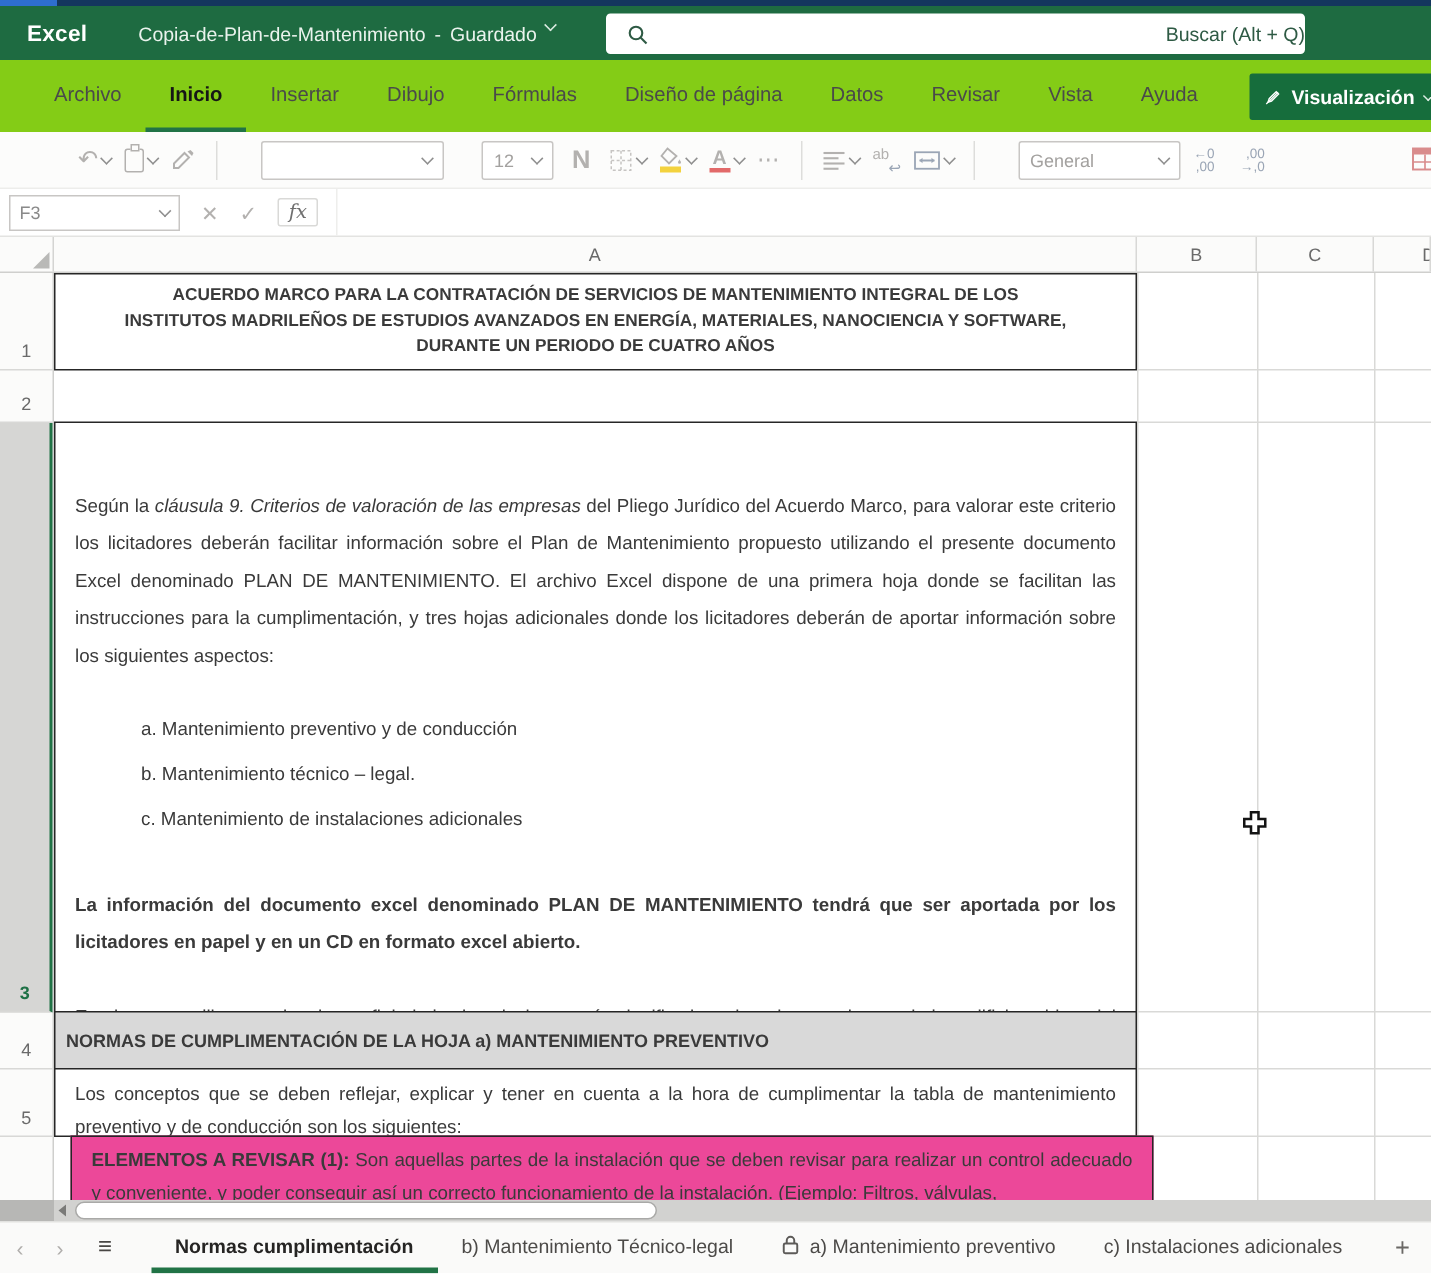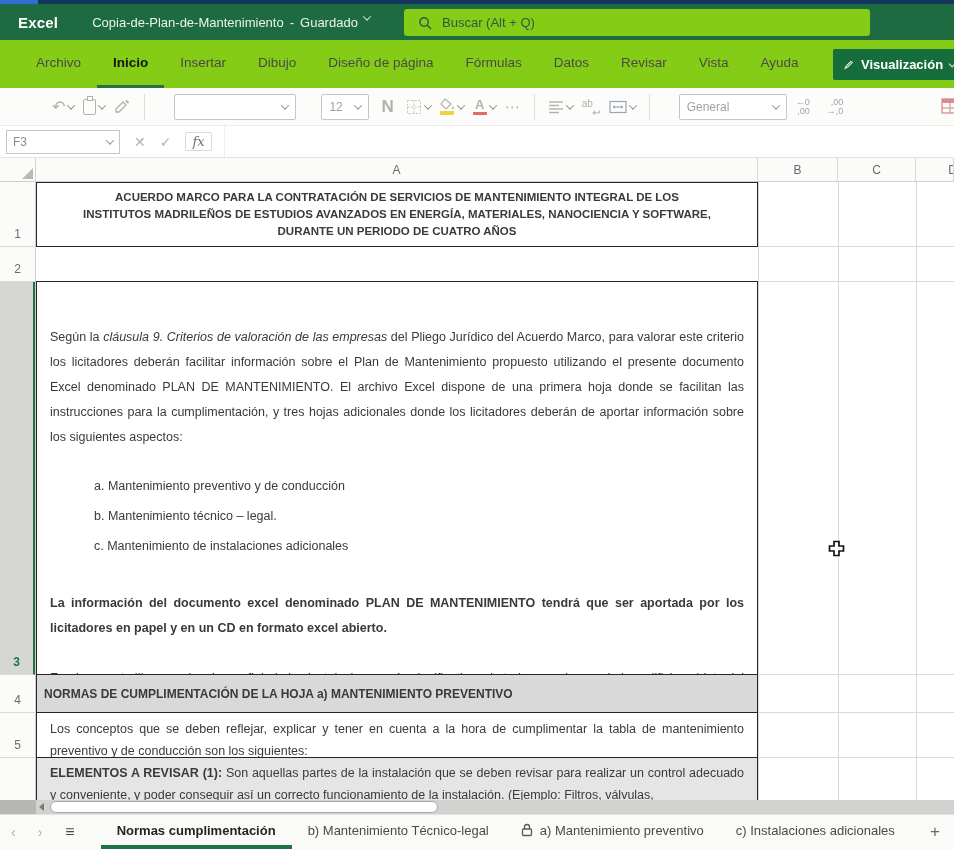--- a/index.html
+++ b/index.html
@@ -10,21 +10,21 @@
   
   .top-strip { position:absolute; left:0; top:0; width:954px; height:4px; background:#14365e; }
   .top-strip-accent { position:absolute; left:0; top:0; width:38px; height:4px; background:#2e6ed0; }
 
   
   .titlebar { position:absolute; left:0; top:4px; width:954px; height:36px; background:#1e6b41; display:flex; align-items:center; }
   .app-name { color:#fff; font-weight:bold; font-size:15px; margin-left:18px; letter-spacing:.2px; }
   .doc-title-wrap { margin-left:34px; display:flex; color:#eaf3ed; font-size:13px; gap:6px; }
   .chev { width:6px; height:6px; border-right:1.5px solid #8f8f8f; border-bottom:1.5px solid #8f8f8f; transform:rotate(45deg) translate(-1px,-1px); display:inline-block; }
   .chev.white { border-color:#dcebe2; }
-  .searchbox { position:absolute; left:404px; top:5px; width:466px; height:27px; background:#84cc16; border-radius:3px; display:flex; align-items:center; padding-left:14px; gap:10px; }
+  .searchbox { position:absolute; left:404px; top:5px; width:466px; height:27px; background:#ffffff; border-radius:3px; display:flex; align-items:center; padding-left:14px; gap:10px;justify-content:space-between; }
   .searchbox .ph { color:#2e5a44; font-size:13px; }
 
   
   .ribbon-tabs { position:absolute; left:0; top:40px; width:954px; height:48px; background:#84cc16; display:flex; align-items:stretch; padding-left:20px; }
   .rtab { display:flex; align-items:center; padding:0 16px; font-size:13.5px; color:#4a4a4a; border-bottom:3px solid transparent; cursor:default; }
   .rtab.active { color:#161616; font-weight:bold; border-bottom-color:#217346; }
   .view-btn { position:absolute; left:833px; top:9px; height:31px; width:132px; background:#166d3c; border-radius:2px; display:flex; align-items:center; padding:0 10px; gap:7px; color:#fff; font-size:13px; font-weight:bold; }
 
   
   .toolbar { position:absolute; left:0; top:88px; width:954px; height:38px; background:#fcfcfb; display:flex; align-items:center; padding-left:52px; gap:9px; border-bottom:1px solid #ededeb; }
@@ -64,21 +64,21 @@
 
   
   .grid { position:absolute; left:0; top:182px; width:954px; height:618px; background:#fff; }
   .vline { position:absolute; top:0; bottom:0; width:1px; background:#d9d9d7; }
   .hline { position:absolute; left:758px; width:196px; height:1px; background:#d9d9d7; }
   .rowhdr-col { position:absolute; left:0; top:0; width:36px; height:618px; background:#fbfbfa; border-right:1px solid #cfcfcd; }
   .rowh { display:flex; align-items:flex-end; justify-content:center; padding-bottom:5px; font-size:12px; color:#6a6a6a; border-bottom:1px solid #d8d8d6; }
   .rowh.sel { background:#d6d6d4; color:#1e7145; font-weight:bold; border-right:2px solid #217346; }
   .cellA { position:absolute; left:36px; width:722px; background:#fff; border:1px solid #262626; color:#3a3a3a; }
   .cellA.gray { background:#d9d9d9; }
-  .cellA.tan { background:#e5e5e5; }
+  .cellA.tan { background:#ec4899;margin-left:11px; }
   .a1 { top:0; height:65px; display:flex; align-items:center; justify-content:center; text-align:center; font-weight:bold; font-size:11.5px; line-height:17px; padding:0 44px; }
   .a2 { top:64px; height:36px; display:flex; align-items:center; font-weight:bold; font-size:12px; padding-left:7px; }
   .a3 { top:99px; height:394px; font-size:12.5px; line-height:25px; padding:43px 13px 0 13px; }
   .a3 p { text-align:justify; }
   .a3 ul { list-style:none; margin:21px 0 0 44px; line-height:30px; }
   .a3 .pb { font-weight:bold; margin-top:30px; }
   .a3 .p3 { margin-top:25px; }
   .a4 { top:492px; height:39px; display:flex; align-items:center; font-weight:bold; font-size:12px; padding-left:7px; }
   .a5 { top:530px; height:46px; font-size:12.5px; line-height:22px; padding:5px 13px 0 13px; text-align:justify; }
   .a6 { top:575px; height:44px; font-size:12.5px; line-height:22px; padding:4px 13px 0 13px; text-align:justify; overflow:hidden; }
@@ -122,22 +122,22 @@
         </svg>
       <span class="ph">Buscar (Alt + Q)</span>
     </div>
   </div>
 
   <div class="ribbon-tabs">
     <div class="rtab">Archivo</div>
     <div class="rtab active">Inicio</div>
     <div class="rtab">Insertar</div>
     <div class="rtab">Dibujo</div>
+    <div class="rtab">Fórmulas</div>
     <div class="rtab">Diseño de página</div>
-    <div class="rtab">Fórmulas</div>
     <div class="rtab">Datos</div>
     <div class="rtab">Revisar</div>
     <div class="rtab">Vista</div>
     <div class="rtab">Ayuda</div>
     <div class="view-btn">
       <svg width="14" height="14" viewBox="0 0 14 14">
           <path d="M3 11l1-3 6-6 2 2-6 6-3 1z" fill="none" stroke="#fff" stroke-width="1.2"></path>
           <line x1="1.5" y1="12.5" x2="11.5" y2="2.5" stroke="#fff" stroke-width="1.1"></line>
         </svg>
       <span>Visualización</span>

